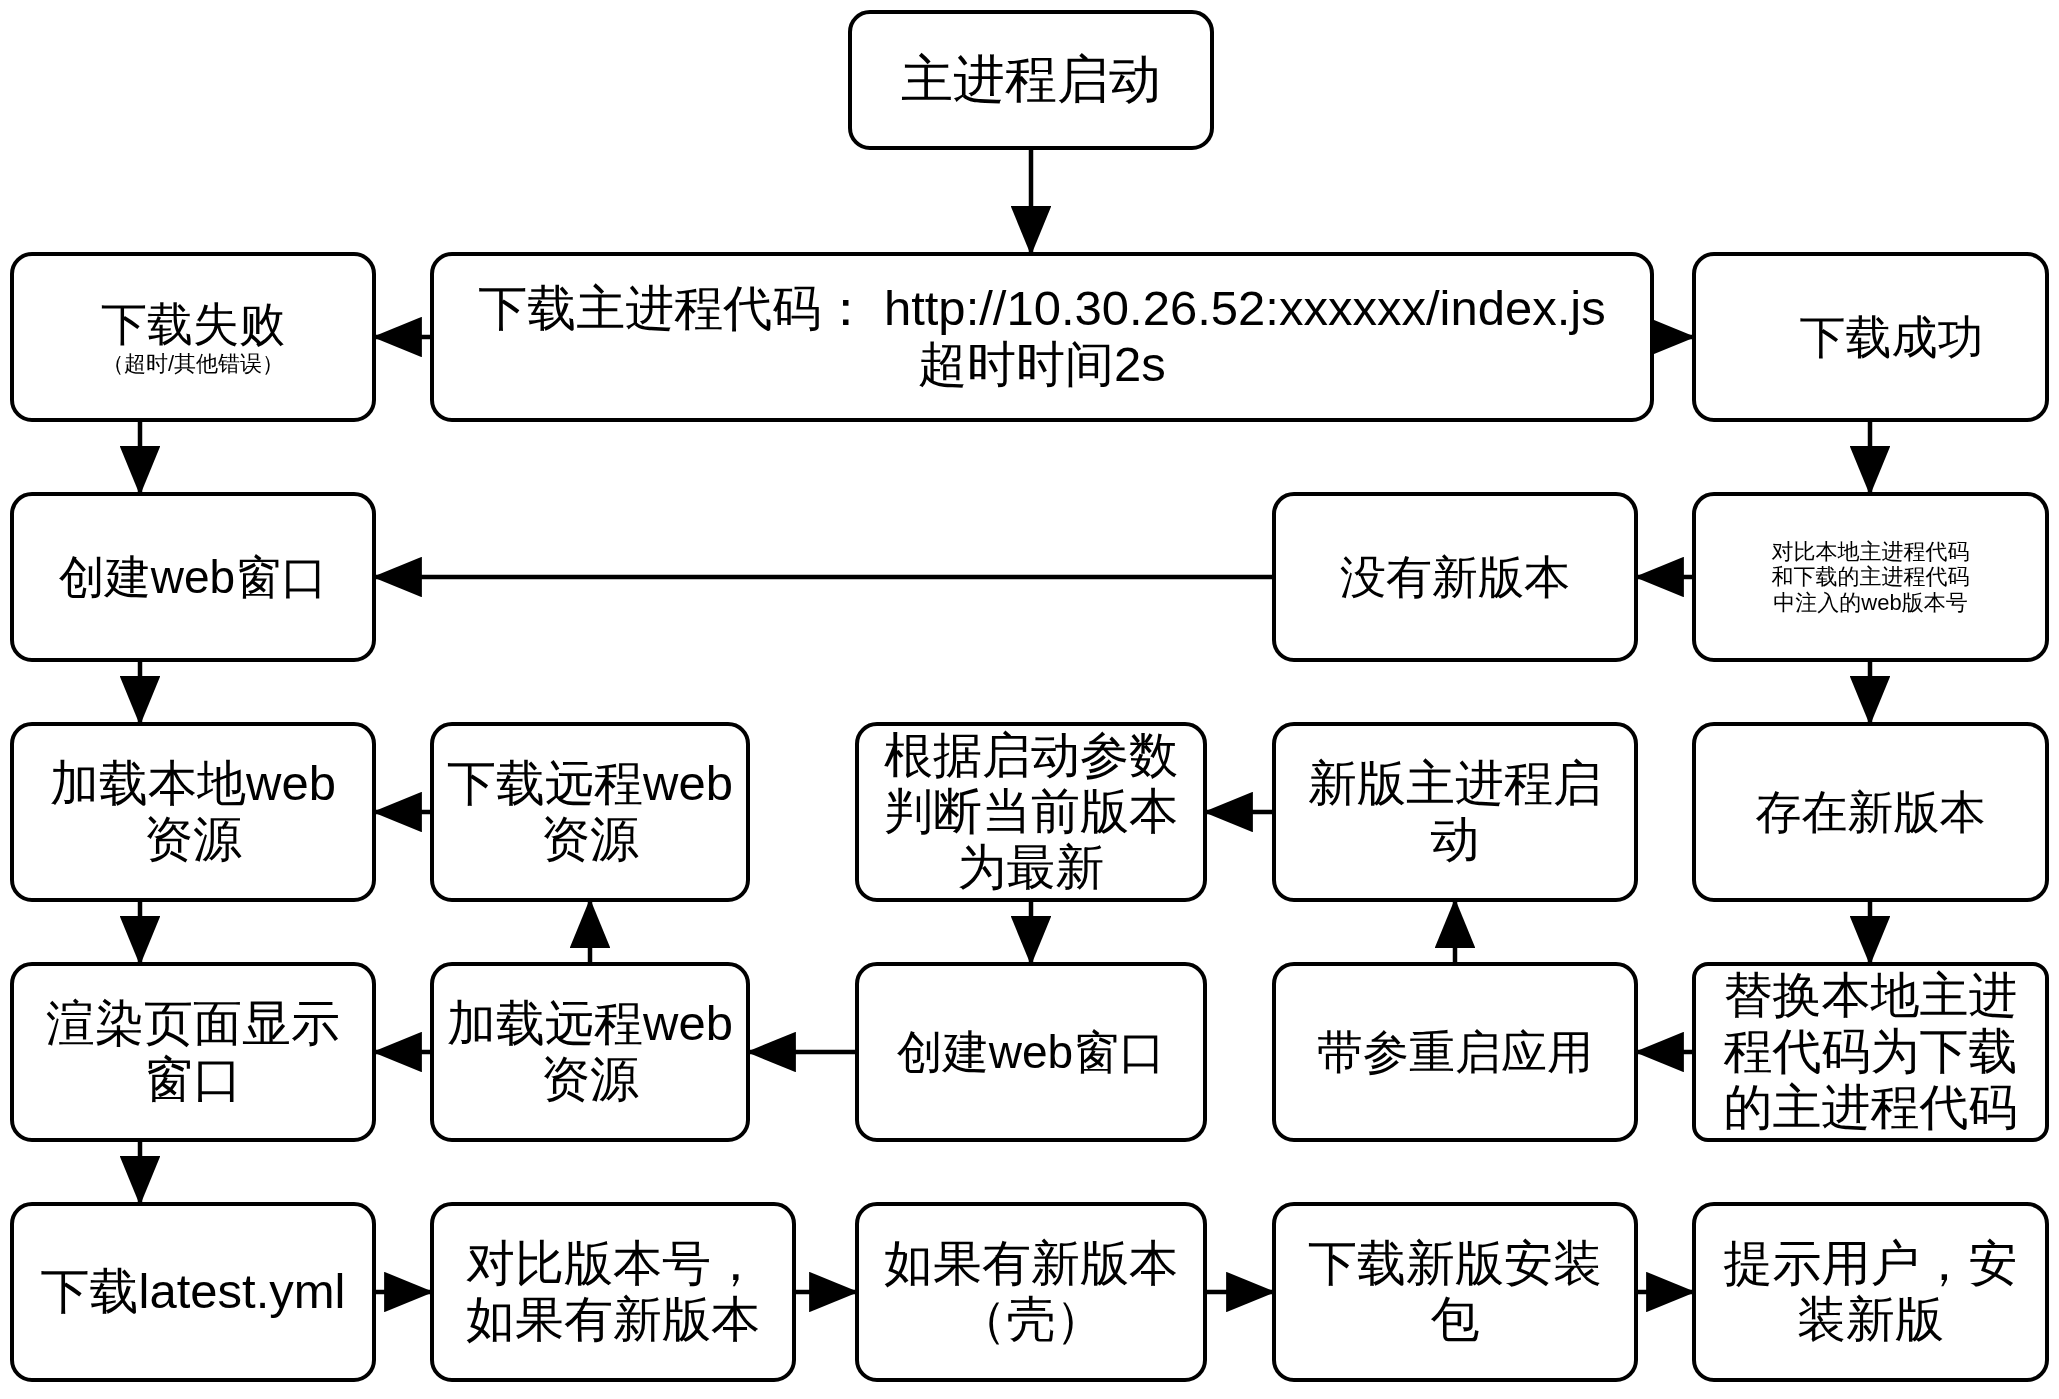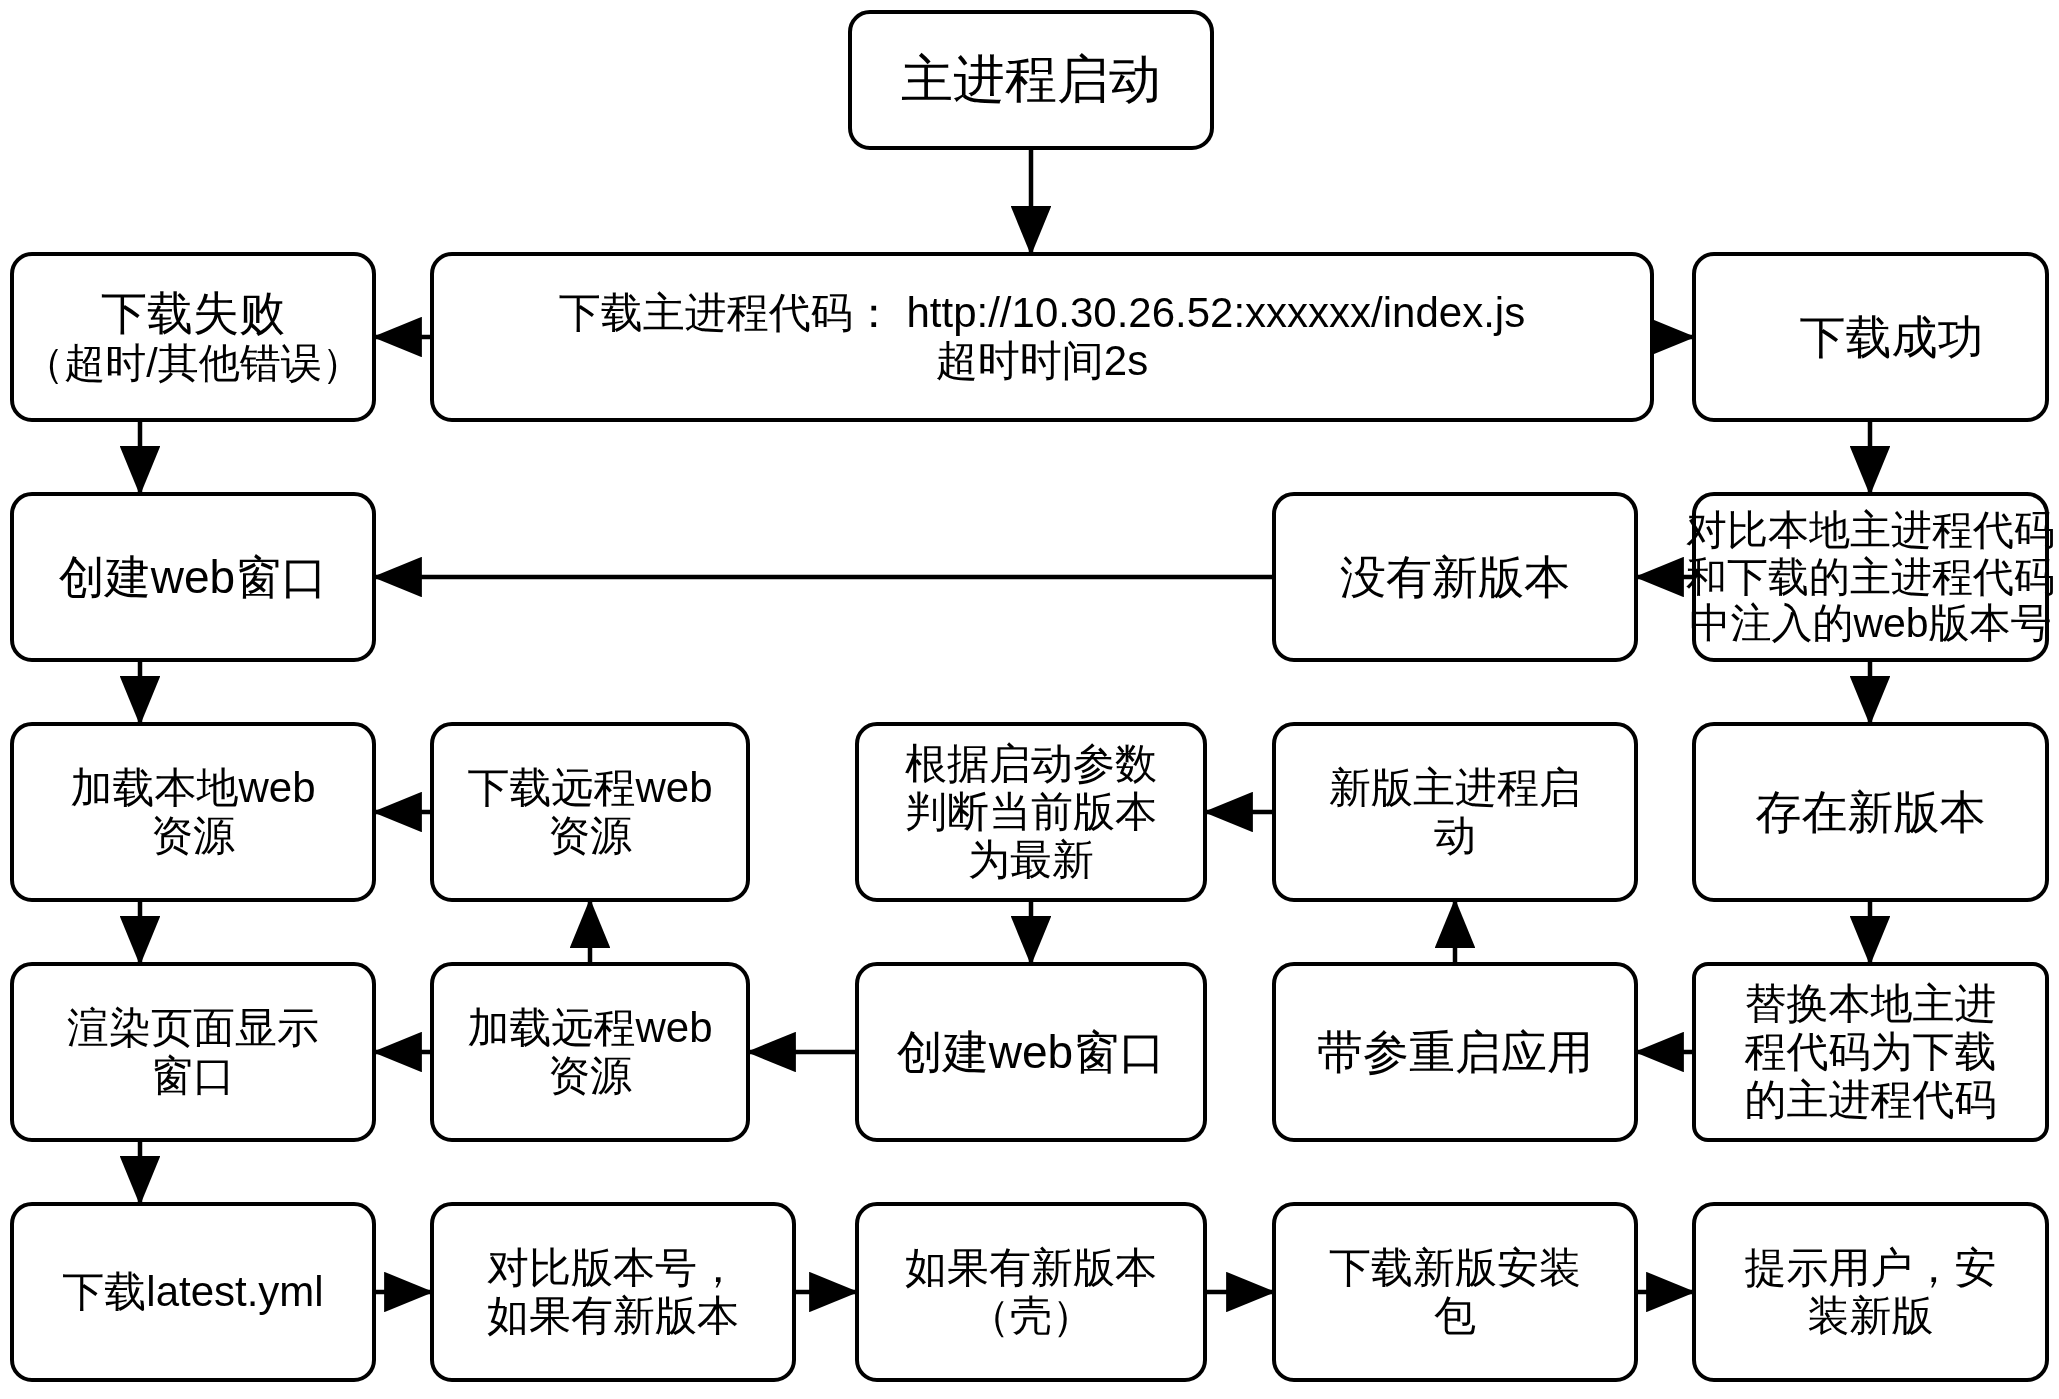--- a/index.html
+++ b/index.html
@@ -38,22 +38,22 @@
     line-height: 1.14;
     padding: 2px 6px;
     overflow: visible;
   }
   .node .line {
     display: block;
     white-space: pre;
   }
   .fs-xl  { font-size: 52px; }
   .fs-lg  { font-size: 46px; }
-  .fs-md  { font-size: 42px; }
-  .fs-xs  { font-size: 41px; text-align: right; }
+  .fs-md  { font-size: 49px; }
+  .fs-xs  { font-size: 22px; text-align: right; }
 </style>
 </head>
 <body>
 
 <div id="canvas">
   <svg id="edges" viewBox="0 0 2059 1399" xmlns="http://www.w3.org/2000/svg">
     <defs>
       <marker id="arrowhead" markerWidth="11" markerHeight="9" refX="10.2" refY="4.5" orient="auto" markerUnits="strokeWidth">
         <path d="M0,0 L11,4.5 L0,9 z" fill="#000000"></path>
       </marker>

